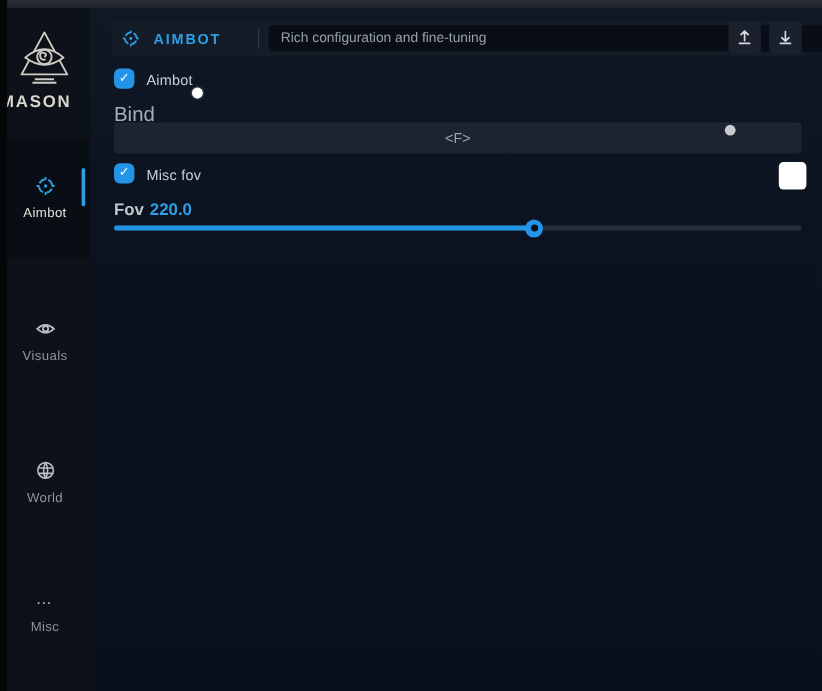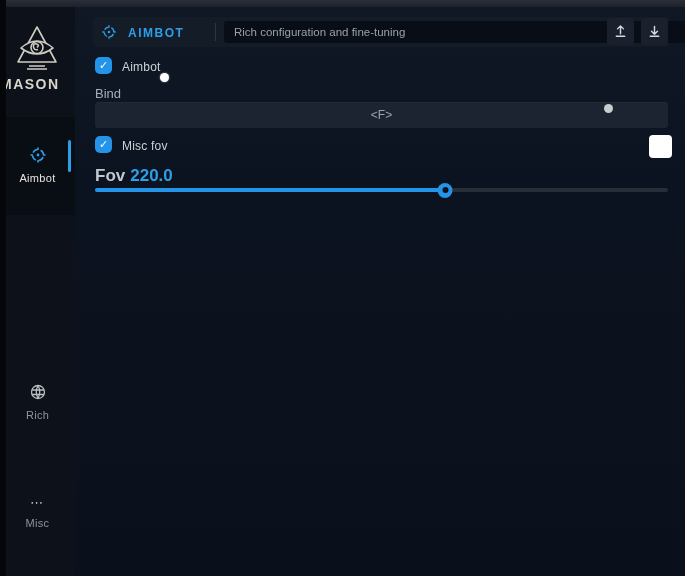--- a/index.html
+++ b/index.html
@@ -30,26 +30,26 @@
   .header-sep{position:absolute;left:122px;top:6px;width:1px;height:18px;background:#2c3542;}
   .tagline{position:absolute;left:131px;top:4px;width:469px;height:22px;background:#090e16;
            border-radius:3px;color:#97a0ab;font-size:11.5px;line-height:22px;padding-left:10px;}
   .hbtn{position:absolute;top:1px;width:27px;height:27px;background:#1a212d;border-radius:4px;
         display:flex;align-items:center;justify-content:center;cursor:pointer;}
   .hbtn.up{left:514px;} .hbtn.down{left:548px;}
   
   .checkbox{position:absolute;width:17px;height:17px;border-radius:5px;background:#2494e8;
             color:#fff;font-size:11px;line-height:17px;text-align:center;cursor:pointer;}
   .ctl-label{position:absolute;font-size:12px;color:#ccd1d7;letter-spacing:.2px;}
-  .dim-label{position:absolute;font-size:13px;color:#a8aeb6;}
+  .dim-label{position:absolute;font-size:17px;color:#a8aeb6;}
   .bind-input{position:absolute;left:95px;top:102px;width:573px;height:26px;background:#1b2430;
               border-radius:3px;color:#9aa2ab;font-size:12px;line-height:26px;text-align:center;
               box-shadow:inset 0 1px 0 rgba(255,255,255,.03);}
   .swatch{position:absolute;left:649px;top:135px;width:23px;height:23px;border-radius:4px;cursor:pointer;}
-  .fov-row{position:absolute;left:95px;top:166px;font-size:17px;color:#c3c8cd;font-weight:bold;}
+  .fov-row{position:absolute;left:95px;top:166px;font-size:14px;color:#c3c8cd;font-weight:bold;}
   .fov-value{color:#2e9fe6;margin-left:5px;}
   .slider{position:absolute;left:95px;top:188px;width:573px;height:4px;background:#272e38;border-radius:2px;cursor:pointer;}
   .slider-fill{position:absolute;left:0;top:0;height:4px;background:#2494e8;border-radius:2px;}
   .slider-thumb{position:absolute;top:-5.5px;width:15px;height:15px;border-radius:50%;background:#2494e8;
                 transform:translateX(-50%);}
   .slider-thumb::after{content:"";position:absolute;left:4.5px;top:4.5px;width:6px;height:6px;
                 border-radius:50%;background:#0b121d;}
   .dot{position:absolute;border-radius:50%;}
   .dot.white{left:160px;top:73px;width:9px;height:9px;background:#ffffff;box-shadow:0 0 2px rgba(255,255,255,.6);}
   .dot.gray{left:604px;top:104px;width:9px;height:9px;background:#c9cdd2;}
@@ -81,29 +81,38 @@
       <svg class="nav-icon" viewBox="0 0 18 18">
         <g stroke="#2e9fe6" stroke-width="1.6" fill="none">
           <circle cx="9" cy="9" r="5.5" stroke-dasharray="5.5 3.14" transform="rotate(22.5 9 9)"></circle>
           <path d="M9 1.5 V4 M9 14 V16.5 M1.5 9 H4 M14 9 H16.5"></path>
         </g>
         <circle cx="9" cy="9" r="1.4" fill="#2e9fe6"></circle>
       </svg>
       <span class="nav-label active">Aimbot</span>
     </div>
 
+    <div class="nav-item" style="top:258px;">
+      <svg class="nav-icon" viewBox="0 0 18 18">
+        <g stroke="#b9bec4" stroke-width="1.4" fill="none">
+          <path d="M2 9 Q9 2.5 16 9 Q9 15.5 2 9 Z"></path>
+          <circle cx="9" cy="9" r="2.2"></circle>
+        </g>
+      </svg>
+      <span class="nav-label">Visuals</span>
+    </div>
 
     <div class="nav-item" style="top:376px;">
       <svg class="nav-icon" viewBox="0 0 18 18">
         <g stroke="#b9bec4" stroke-width="1.3" fill="none">
           <circle cx="9" cy="9" r="6.5"></circle>
           <path d="M9 2.5 Q5.5 9 9 15.5 M9 2.5 Q12.5 9 9 15.5 M2.8 7 H15.2 M2.8 11.5 H15.2"></path>
         </g>
       </svg>
-      <span class="nav-label">Rich</span>
+      <span class="nav-label">World</span>
     </div>
 
     <div class="nav-item" style="top:491px;">
       <span class="nav-dots">⋯</span>
       <span class="nav-label">Misc</span>
     </div>
   </div>
 
   <div class="header">
     <svg class="crosshair" viewBox="0 0 18 18">

